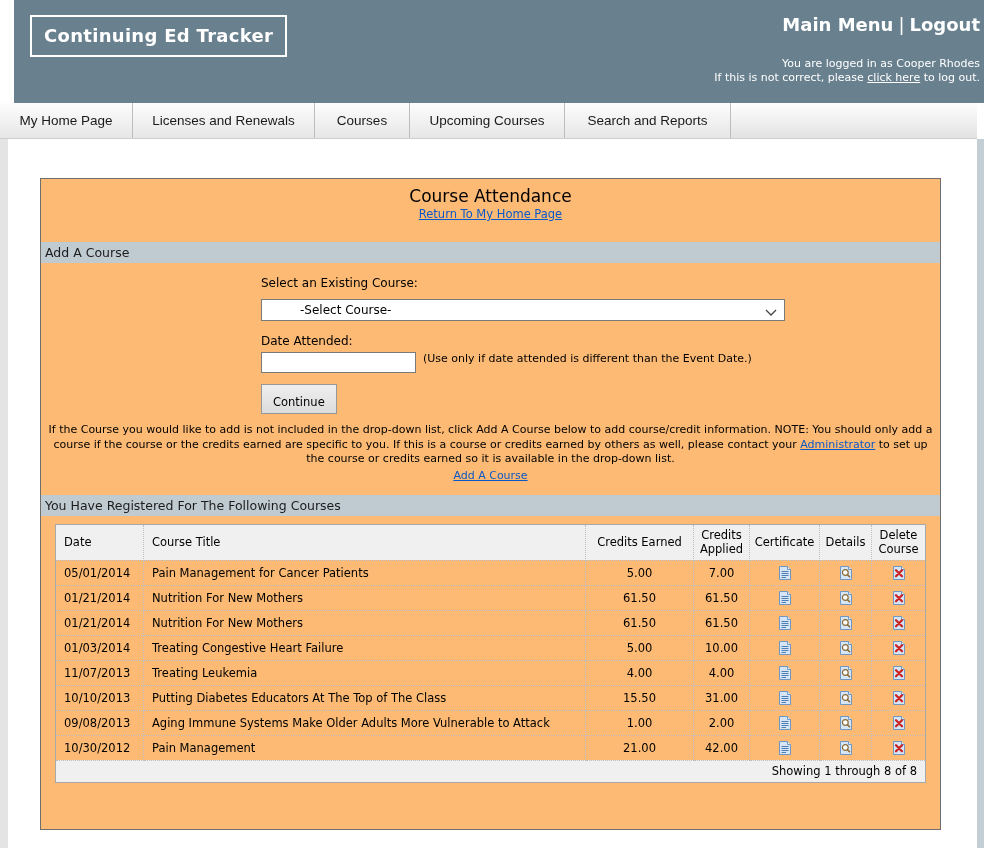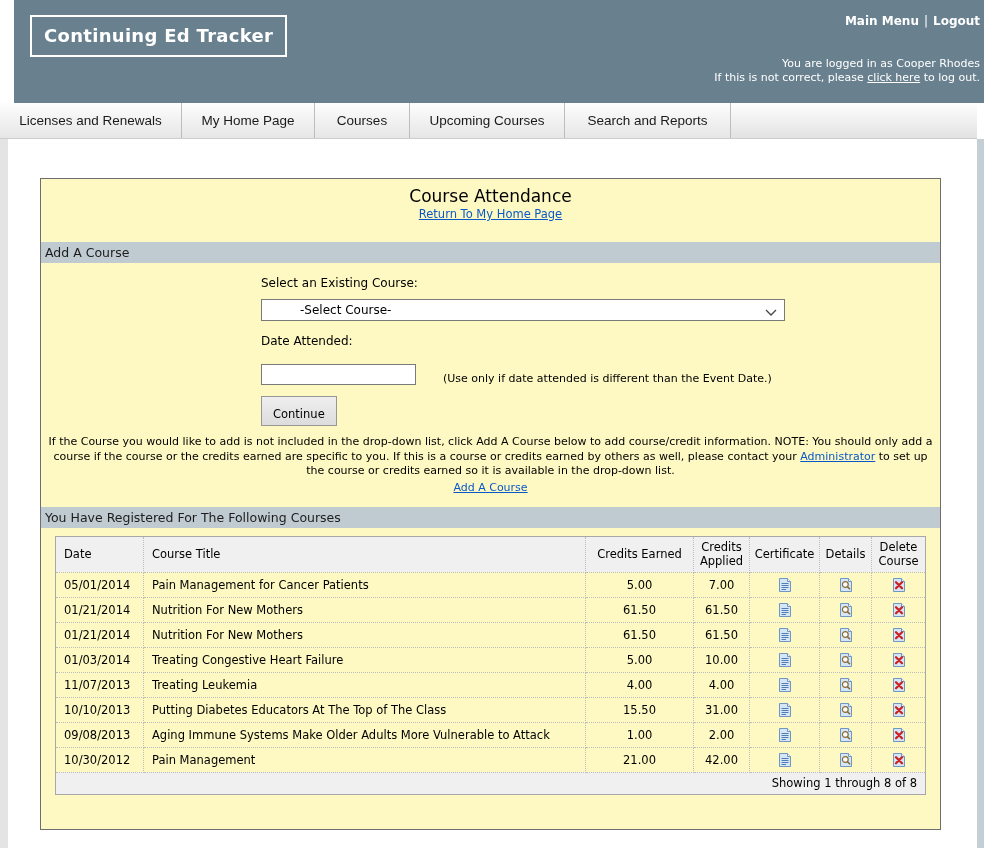--- a/index.html
+++ b/index.html
@@ -4,57 +4,57 @@
 <style>
   * { margin:0; padding:0; box-sizing:border-box; }
   html,body { width:984px; height:848px; }
   body { font-family:"DejaVu Sans",sans-serif; background:#ffffff; position:relative; overflow:hidden; color:#000; }
   a { cursor:pointer; }
 
   
   .app-header { position:absolute; left:14px; top:0; width:984px; height:103px; background:#69808f; }
   .logo-box { position:absolute; left:16px; top:15px; border:2px solid #ffffff; padding:8px 12px 9px; }
   .logo-text { color:#ffffff; font-size:18px; font-weight:bold; letter-spacing:0.3px; }
-  .top-links { position:absolute; right:18px; top:14px; color:#ffffff; font-size:12px; font-weight:600; }
+  .top-links { position:absolute; right:18px; top:14px; color:#ffffff; font-size:18px; font-weight:600; }
   .top-links a { color:#ffffff; text-decoration:none; }
   .top-links .divider { margin:0 5px; font-weight:400; }
   .login-info { position:absolute; right:18px; top:57px; color:#ffffff; font-size:11px; text-align:right; line-height:14px; }
   .login-info a { color:#ffffff; text-decoration:underline; }
 
   
   .nav-bar { position:absolute; left:0; top:103px; width:977px; height:36px;
              background:linear-gradient(#fefefe,#e2e2e2); border-bottom:1px solid #cdcdcd; display:flex; }
   .nav-tab { height:100%; display:flex; align-items:center; justify-content:center;
              font-family:"Liberation Sans",sans-serif; font-size:13.5px; color:#1a1a1a;
              border-right:1px solid #bdbdbd; cursor:pointer; background:linear-gradient(#fdfdfd,#e6e6e6); }
   .nav-tab.w1 { width:133px; } .nav-tab.w2 { width:182px; } .nav-tab.w3 { width:95px; }
   .nav-tab.w4 { width:155px; } .nav-tab.w5 { width:166px; }
 
   .left-strip  { position:absolute; left:0;  top:139px; width:8px; height:709px; background:#e4e4e4; }
   .right-strip { position:absolute; right:0; top:139px; width:7px; height:709px; background:#c4cfd5; }
 
   
   .main-box { position:absolute; left:40px; top:178px; width:901px; height:652px;
-              border:1px solid #6e6e6e; background:#fef9c3; }
+              border:1px solid #6e6e6e; background:#fdba74; }
   .page-title { text-align:center; margin-top:7px; font-size:17px; font-weight:400; color:#000; }
   .return-line { text-align:center; margin-top:1px; font-size:11.5px; line-height:14px; }
   .return-line a, .link-blue { color:#0a58c8; text-decoration:underline; }
 
   .section-bar { margin-top:21px; height:21px; background:#bfcad1; color:#1c1c1c;
                  font-size:12.5px; line-height:21px; padding-left:4px; }
   .section-bar.registered { margin-top:12px; }
 
   .intro { margin:10px auto 0; max-width:862px; text-align:center; font-size:11px; line-height:14.5px; }
 
   .form-area { margin-left:220px; }
   .form-label { margin-top:13px; font-size:12px; }
   .select-box { margin-top:9px; width:524px; height:22px; border:1px solid #7a7a7a; background:#fff;
                 display:flex; align-items:center; justify-content:space-between; padding:0 7px; cursor:pointer; }
   .select-box .sel-text { font-size:12px;margin-left:31px; }
-  .date-row { margin-top:16px; display:flex; align-items:flex-end;gap:20px; }
+  .date-row { margin-top:4px; display:flex; align-items:flex-start; }
   .date-input { width:155px; height:21px; border:1px solid #7a7a7a; padding:0 4px; font-size:12px; font-family:inherit; }
   .date-hint { margin-left:7px; font-size:11px; }
   .continue-btn { margin-top:11px; font-size:11.5px; font-family:inherit; padding:10px 11px 4px;
                   background:linear-gradient(#efefef,#dcdcdc); border:1px solid #979797; cursor:pointer; color:#000; }
 
   .note { margin:9px auto 0; max-width:892px; text-align:center; font-size:11px; line-height:14.5px; }
   .add-link-line { text-align:center; margin-top:2px; font-size:11px; line-height:14px; }
 
   
   .table-wrap { margin:8px 14px 0; }
@@ -82,22 +82,22 @@
   </div>
   <div class="login-info">
     <span>You are logged in as Cooper Rhodes</span><br>
     <span>If this is not correct, please</span>
     <a>click here</a>
     <span>to log out.</span>
   </div>
 </div>
 
 <div class="nav-bar">
+  <div class="nav-tab w1">My Home Page</div>
   <div class="nav-tab w2">Licenses and Renewals</div>
-  <div class="nav-tab w1">My Home Page</div>
   <div class="nav-tab w3">Courses</div>
   <div class="nav-tab w4">Upcoming Courses</div>
   <div class="nav-tab w5">Search and Reports</div>
 </div>
 
 <div class="left-strip"></div>
 <div class="right-strip"></div>
 
 <div class="main-box">
 

